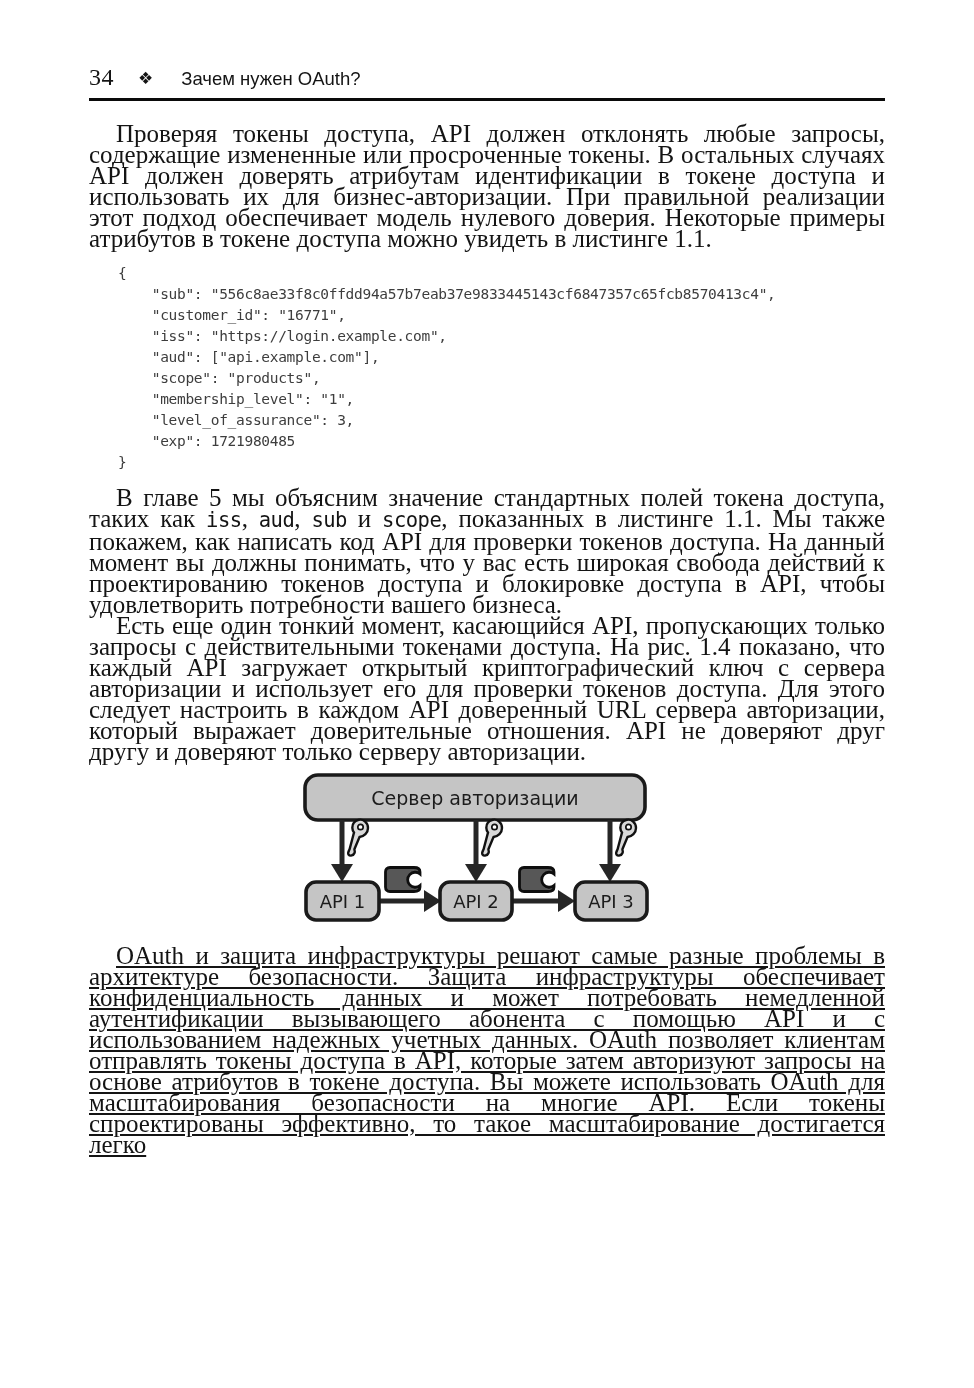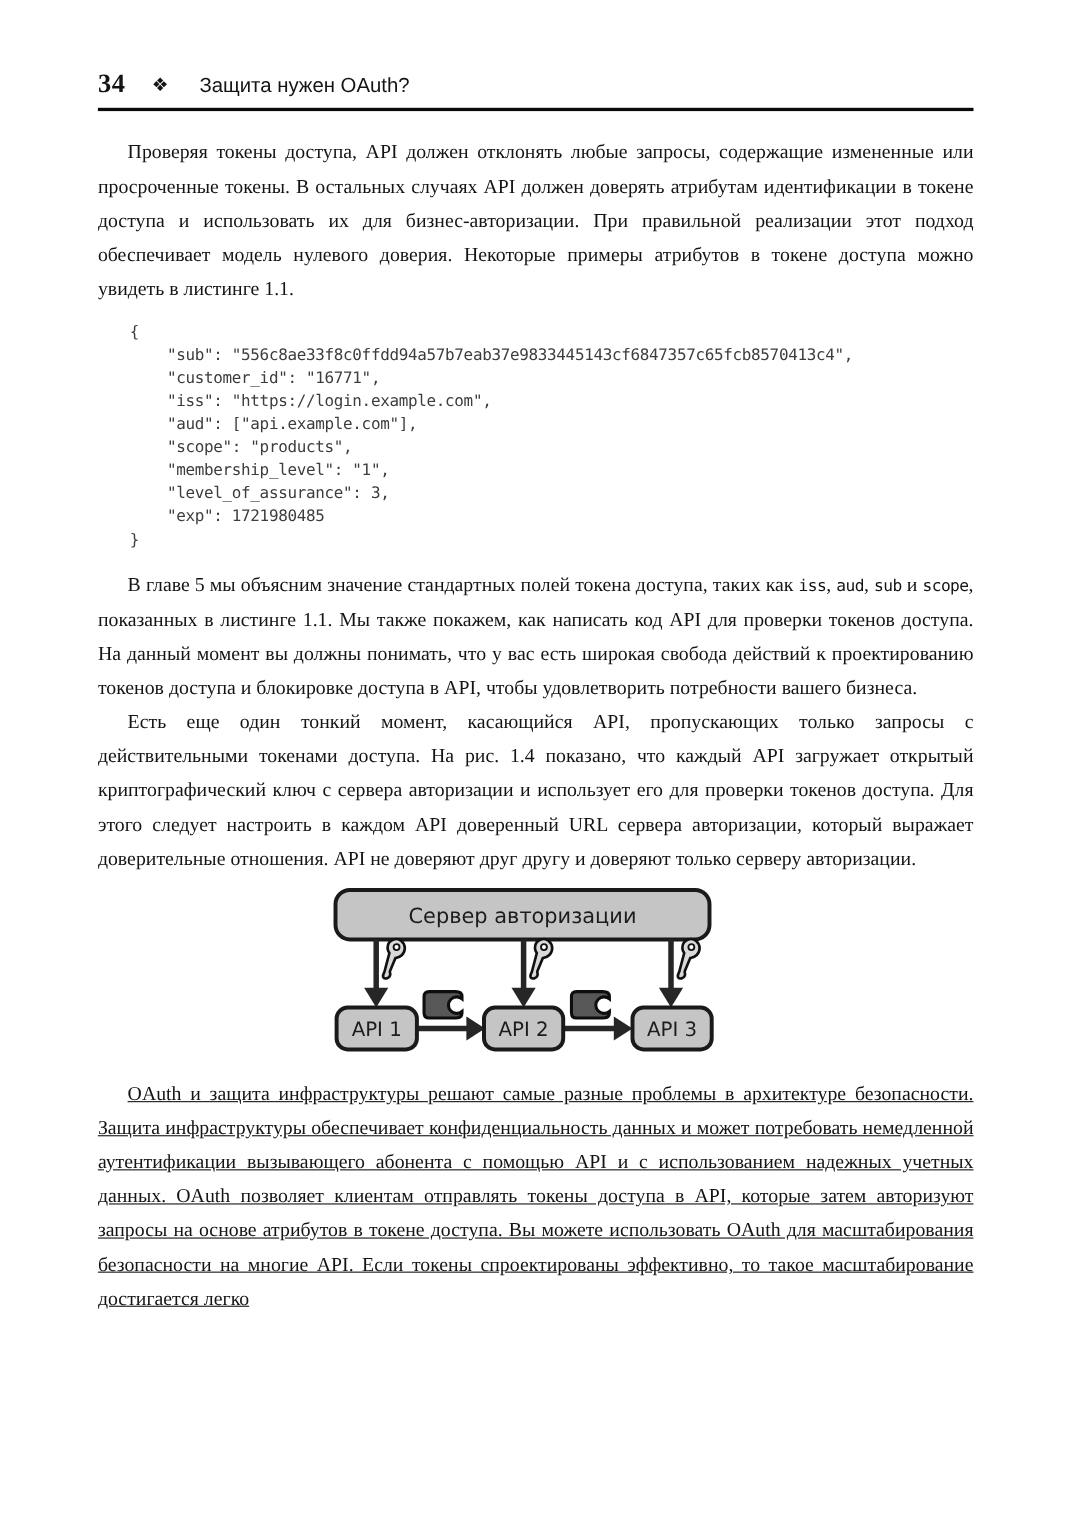--- a/index.html
+++ b/index.html
@@ -16,37 +16,37 @@
   }
   
   .running-head {
     display: flex;
     align-items: baseline;
     border-bottom: 3.5px solid #0a0a0a;
     padding-bottom: 7px;
   }
   .pagenum {
     font-size: 24px;
-    font-weight: 700;
+    font-weight: 400;
     letter-spacing: 0.5px;
   }
   .diamond {
     font-size: 17px;
     margin-left: 24px;
     transform: translateY(-1px);
   }
   .chapter-title {
     font-family: "Liberation Sans", "DejaVu Sans", sans-serif;
     font-size: 18.5px;
     margin-left: 28px;
   }
   
   p.body {
-    font-size: 18px;
-    line-height: 31px;
+    font-size: 25px;
+    line-height: 21px;
     text-align: justify;
     text-indent: 27px;
     hyphens: auto;
   }
   .after-header { margin-top: 22px; }
   .mono {
     font-family: "DejaVu Sans Mono", monospace;
     font-size: 0.82em;
     letter-spacing: -0.5px;
   }
@@ -93,21 +93,21 @@
   .api-label { font-size: 18px; }
 </style>
 </head>
 <body>
 
 <div class="page">
 
   <header class="running-head">
     <span class="pagenum">34</span>
     <span class="diamond">❖</span>
-    <span class="chapter-title">Защита нужен OAuth?</span>
+    <span class="chapter-title">Зачем нужен OAuth?</span>
   </header>
 
   <p class="body after-header">Проверяя токены доступа, API должен отклонять любые запросы, содержащие измененные или просроченные токены. В остальных случаях API должен доверять атрибутам идентификации в токене доступа и использовать их для бизнес-авторизации. При правильной реализации этот подход обеспечивает модель нулевого доверия. Некоторые примеры атрибутов в токене доступа можно увидеть в листинге 1.1.</p>
 
 
   <div class="code-block">
     <div class="code-line">{</div>
     <div class="code-line">    "sub": "556c8ae33f8c0ffdd94a57b7eab37e9833445143cf6847357c65fcb8570413c4",</div>
     <div class="code-line">    "customer_id": "16771",</div>
     <div class="code-line">    "iss": "https://login.example.com",</div>

